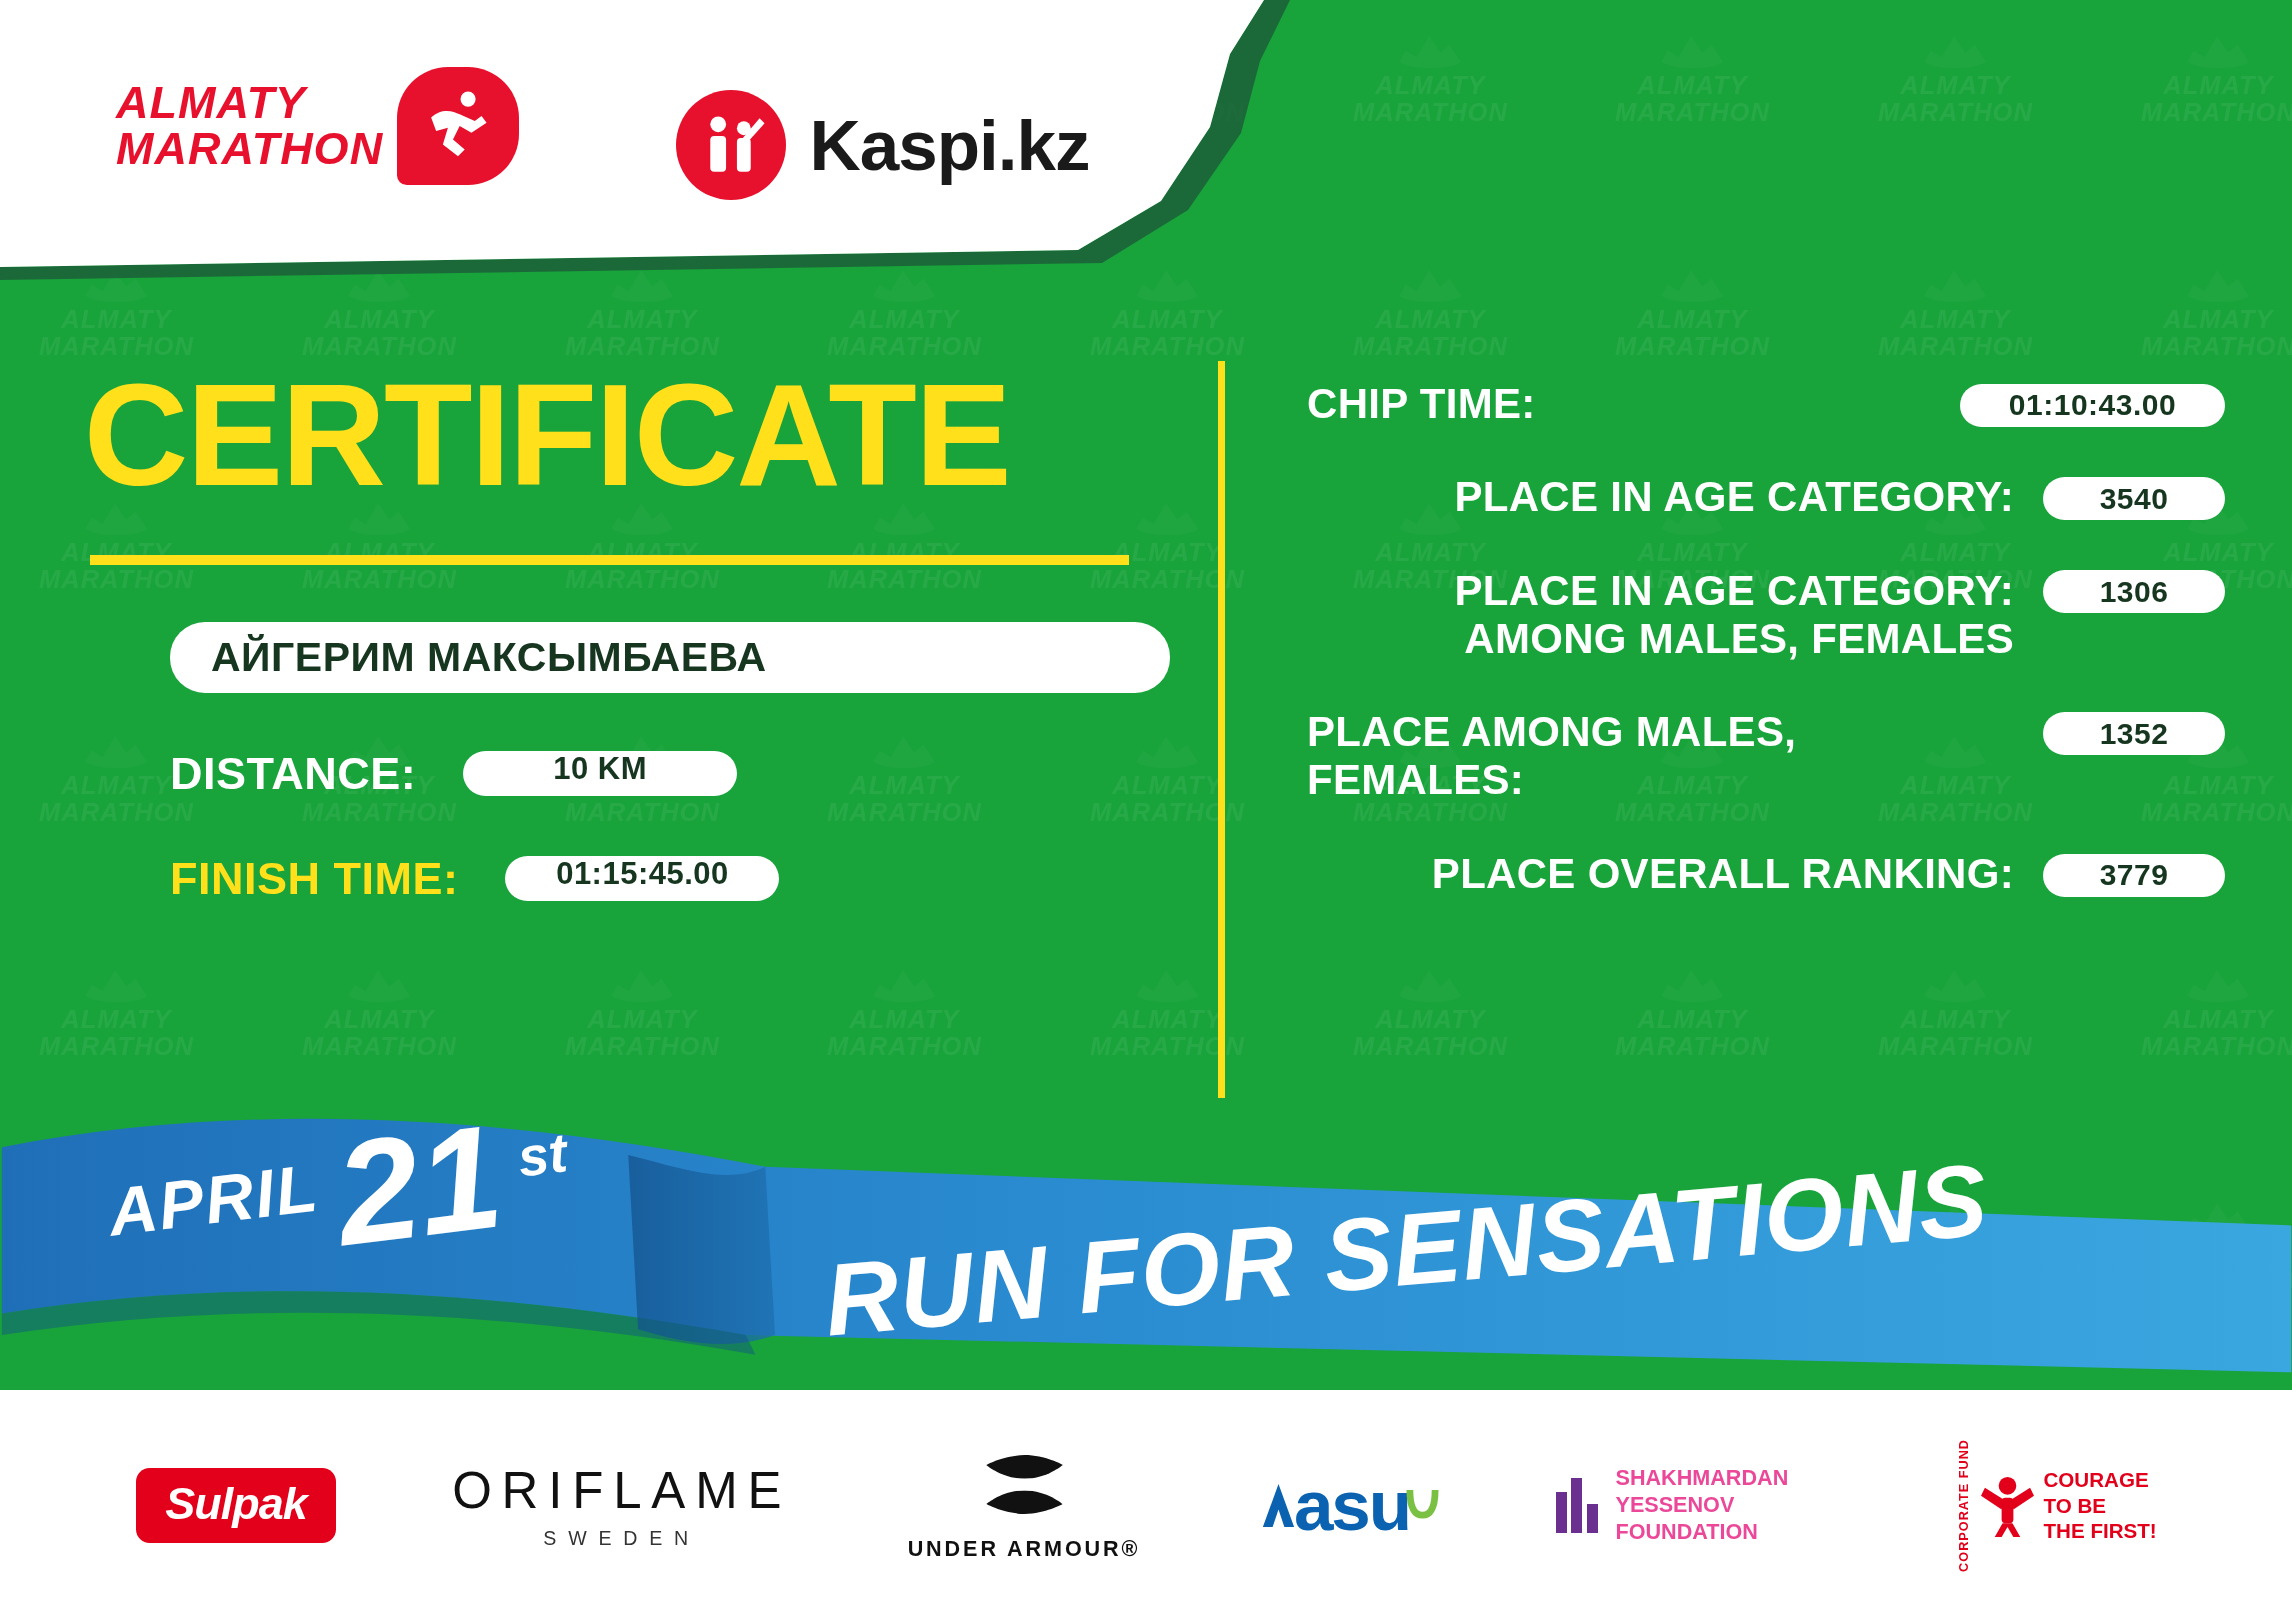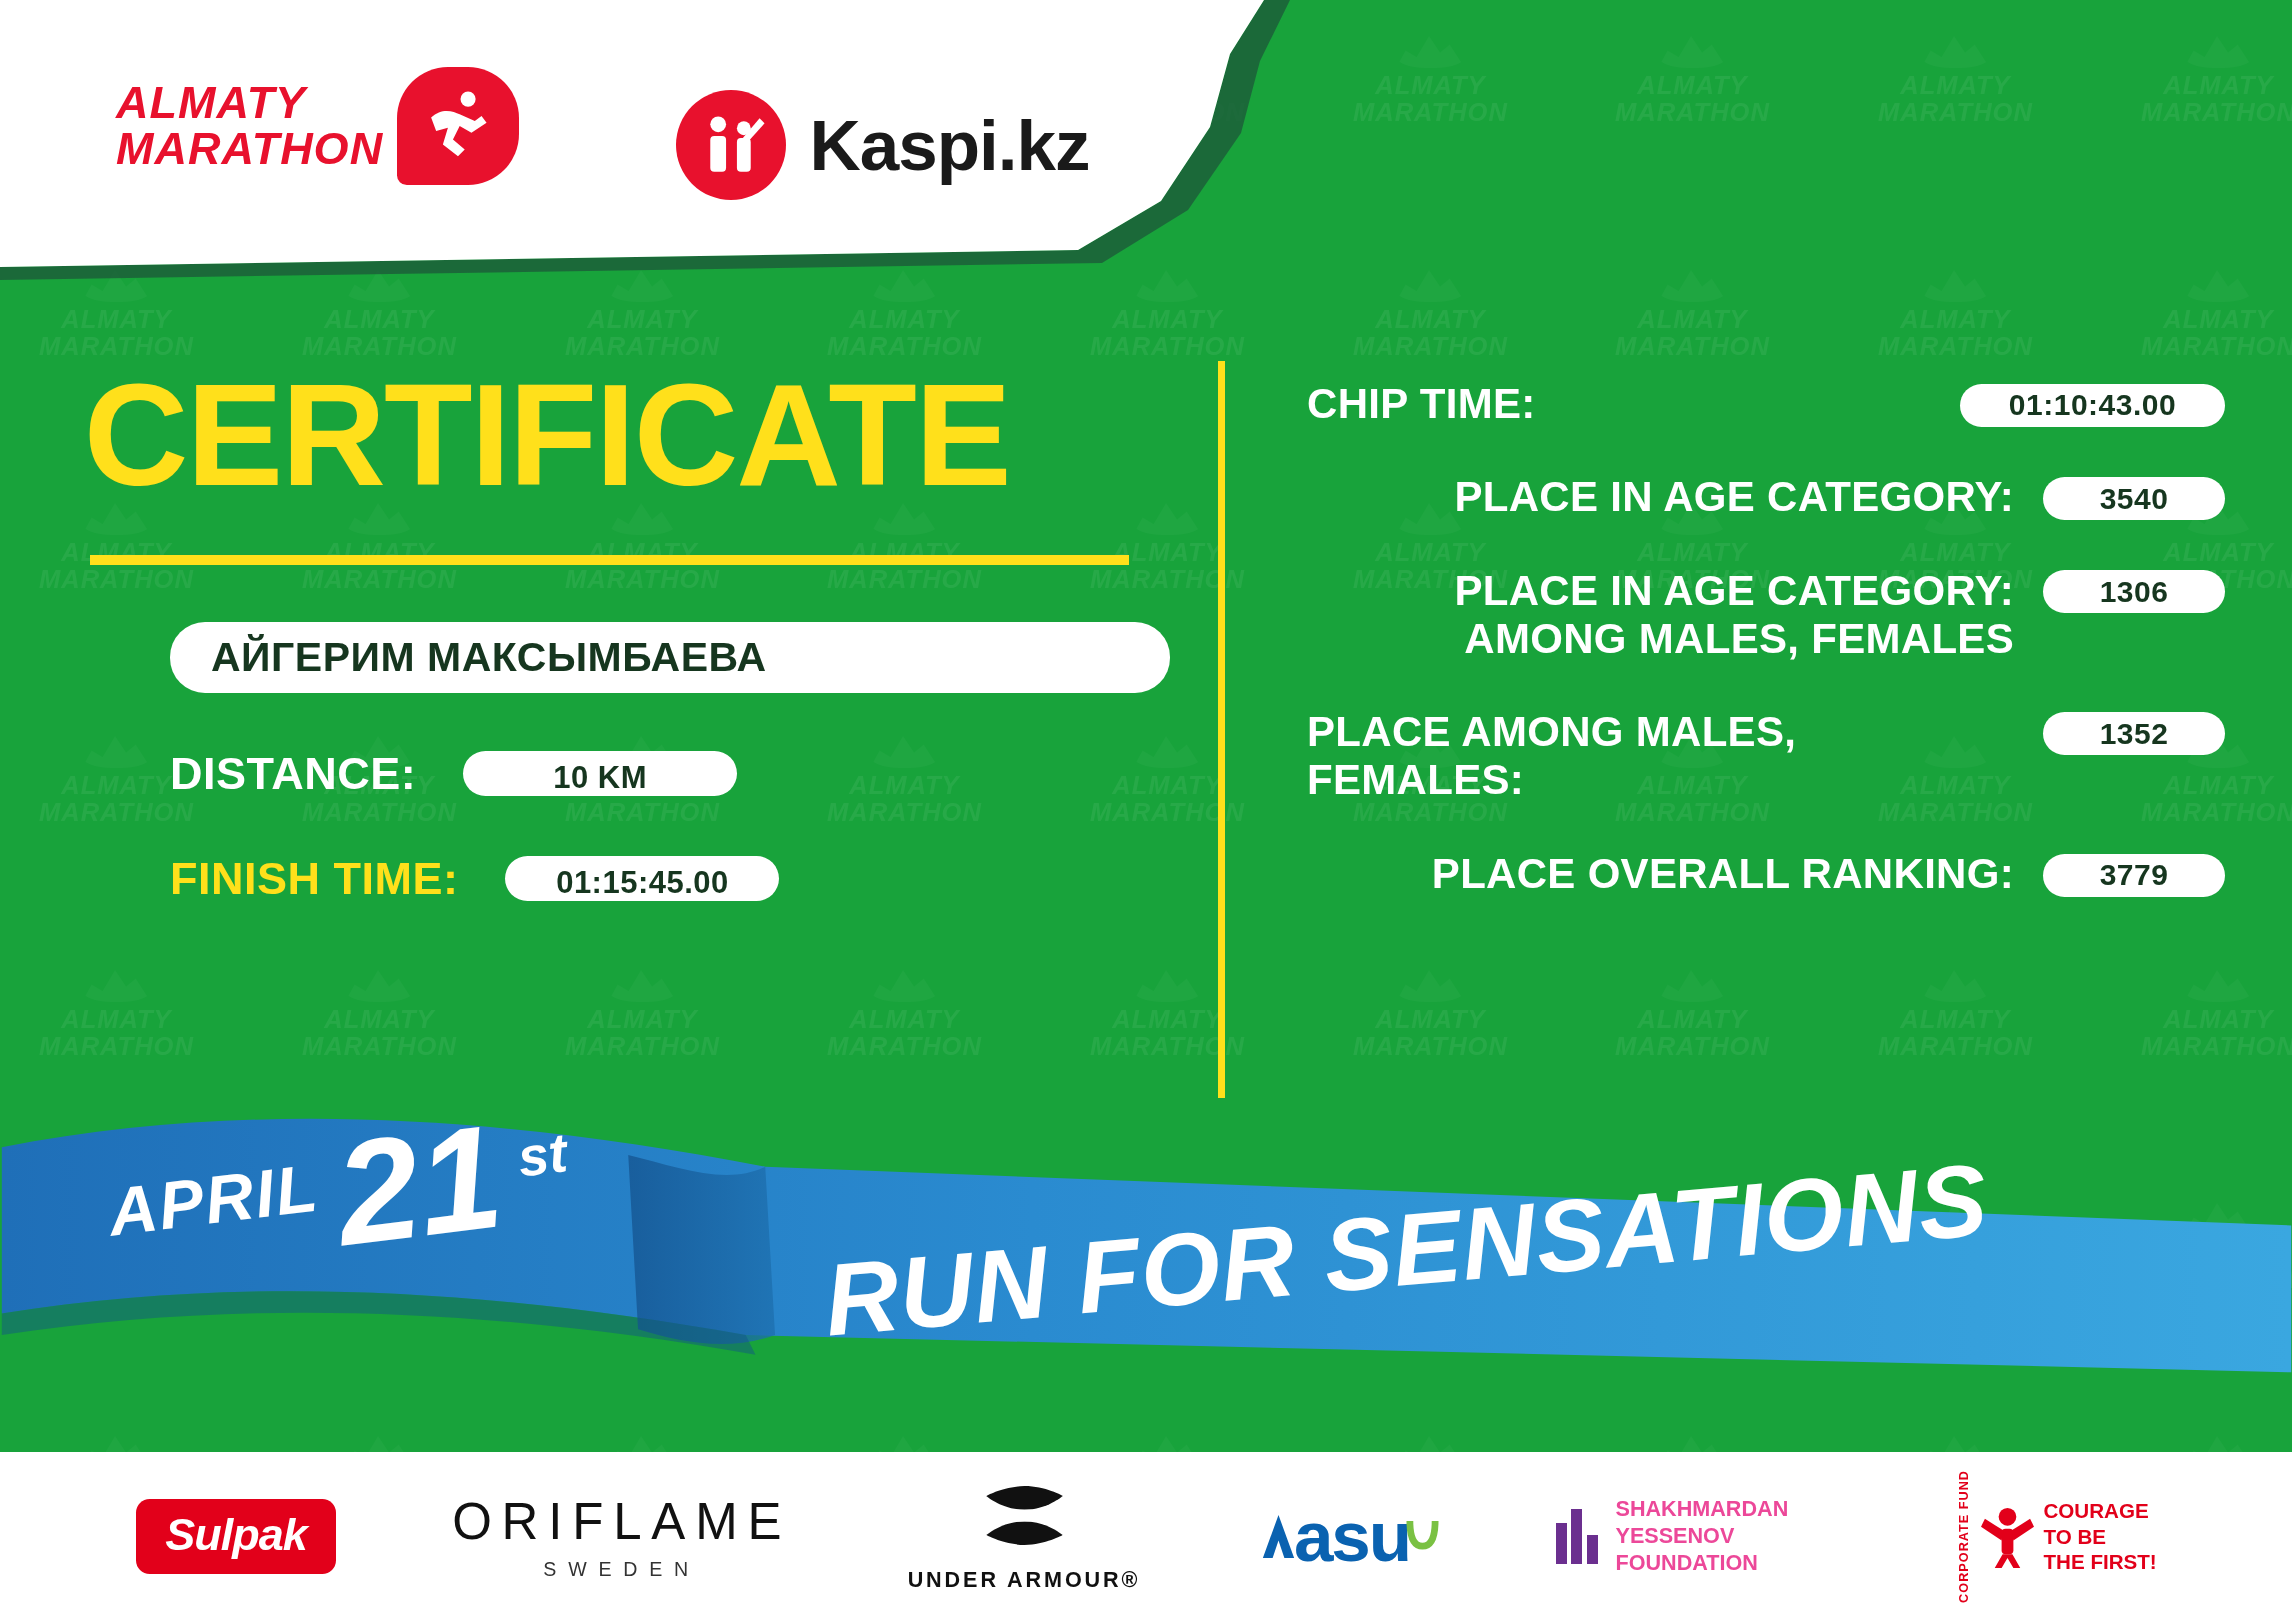--- a/index.html
+++ b/index.html
@@ -154,21 +154,21 @@
     letter-spacing: 0.5px;
     min-width: 0;
   }
   .lrow.yellow .lbl { color: #ffe01b; }
   .value-pill {
     margin-left: 47px;
     min-width: 274px;
     height: 45px;
     background: #ffffff;
     border-radius: 22.5px;
-    display: flex; align-items: flex-end; justify-content: center;
+    display: flex; align-items: flex-start; justify-content: center;
   }
   .value-pill span {
     font-size: 31px;
     font-weight: 700;
     color: #16361f;
     letter-spacing: 0.5px;
   }
 
   
   .divider {
@@ -248,21 +248,21 @@
     color: #ffffff;
     letter-spacing: 1px;
     transform: rotate(-5deg);
     white-space: nowrap;
   }
 
   
   .sponsors {
     position: absolute;
     left: 0; bottom: 0;
-    width: 2293px; height: 169px;
+    width: 2293px; height: 231px;
     background: #ffffff;
     display: flex; align-items: center; justify-content: space-around;
     padding: 0 78px;
   }
   .sp { display: flex; align-items: center; justify-content: center; }
 
   .sulpak {
     background: #e2001a;
     color: #ffffff;
     font-size: 45px; font-weight: 800; font-style: italic;

